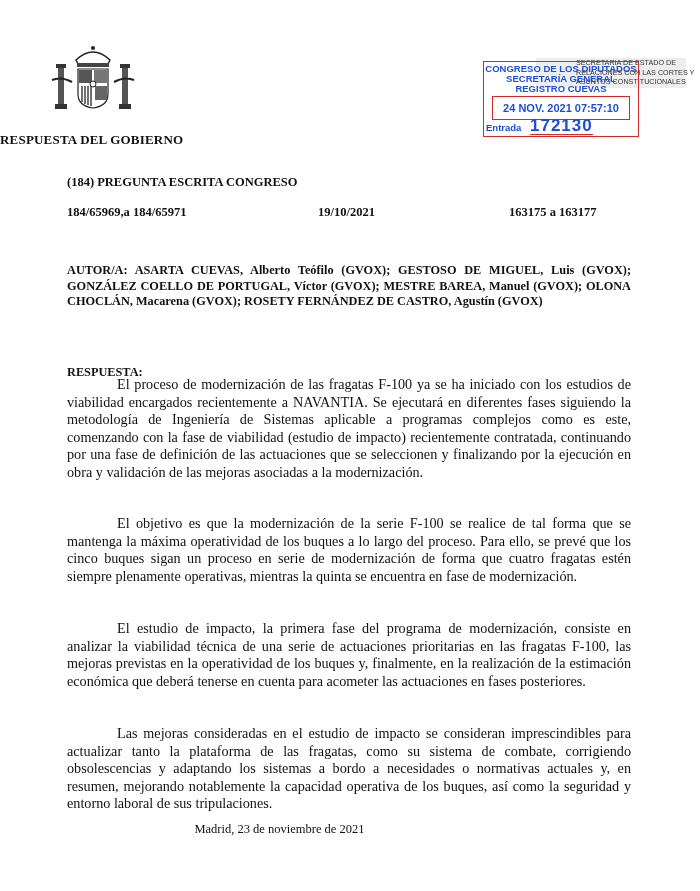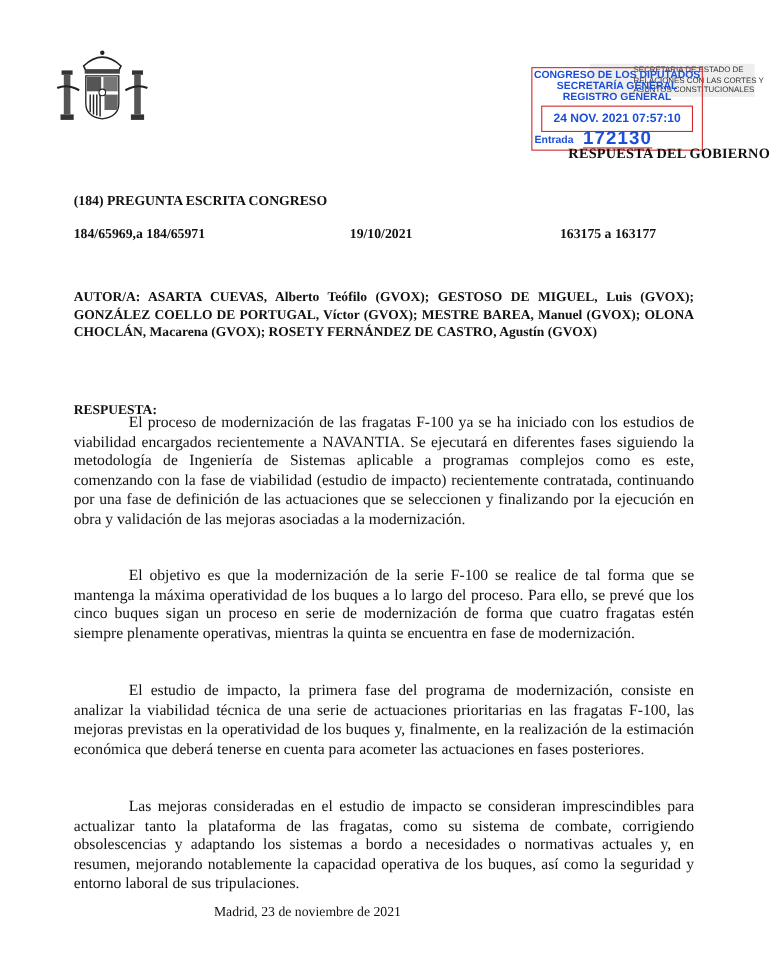--- a/index.html
+++ b/index.html
@@ -15,21 +15,21 @@
   .gray-text div { white-space: nowrap; }
 
   .stamp { left: 483px; top: 61px; width: 156px; height: 76px; border: 1.5px solid #d22a2a; box-sizing: border-box; color: #1d4ed8; font-family: "Liberation Sans", sans-serif; font-weight: bold; }
   .stamp-l1 { position: absolute; left: 0; right: 0; top: 2px; text-align: center; font-size: 9.5px; line-height: 10px; }
   .stamp-l2 { position: absolute; left: 0; right: 0; top: 12px; text-align: center; font-size: 9.5px; line-height: 10px; }
   .stamp-l3 { position: absolute; left: 0; right: 0; top: 22px; text-align: center; font-size: 9.5px; line-height: 10px; }
   .stamp-date { position: absolute; left: 8px; right: 8px; top: 34px; height: 22px; border: 1px solid #d22a2a; text-align: center; font-size: 11px; line-height: 22px; }
   .stamp-entrada { position: absolute; left: 2px; top: 60px; font-size: 9.5px; text-align: center; }
   .stamp-num { position: absolute; left: 46px; top: 55px; font-size: 17px; letter-spacing: 1px; border-bottom: 1px solid #d22a2a; line-height: 17px; }
 
-  .title { left: 0; width: 700px; top: 132px; text-align: right; font-weight: bold; font-size: 13px; letter-spacing: 0.2px; }
+  .title { left: 0; width: 700px; top: 132px; text-align: left; font-weight: bold; font-size: 13px; letter-spacing: 0.2px; }
 
   .line-bold { font-weight: bold; font-size: 12.5px; }
   .preg { left: 67px; top: 175px; }
   .ref1 { left: 67px; top: 205px; }
   .ref2 { left: 318px; top: 205px; }
   .ref3 { left: 509px; top: 205px; }
 
   .autor { left: 67px; top: 263px; width: 564px; font-weight: bold; font-size: 12.3px; line-height: 15.5px; text-align: justify; }
 
   .resp-label { left: 67px; top: 349px; font-weight: bold; font-size: 12.3px; margin-top: 16px; }
@@ -78,21 +78,21 @@
 <div class="abs gray-box"></div>
 <div class="abs gray-text">
   <div>SECRETARIA DE ESTADO DE</div>
   <div>RELACIONES CON LAS CORTES Y</div>
   <div>ASUNTOS CONSTITUCIONALES</div>
 </div>
 
 <div class="abs stamp">
   <div class="stamp-l1">CONGRESO DE LOS DIPUTADOS</div>
   <div class="stamp-l2">SECRETARÍA GENERAL</div>
-  <div class="stamp-l3">REGISTRO GENERAL</div>
+  <div class="stamp-l3">REGISTRO CUEVAS</div>
   <div class="stamp-date">24 NOV. 2021 07:57:10</div>
   <div class="stamp-entrada">Entrada</div>
   <div class="stamp-num">172130</div>
 </div>
 
 <div class="abs title">RESPUESTA DEL GOBIERNO</div>
 
 <div class="abs line-bold preg">(184)  PREGUNTA ESCRITA CONGRESO</div>
 
 <div class="abs line-bold ref1">184/65969,a 184/65971</div>

